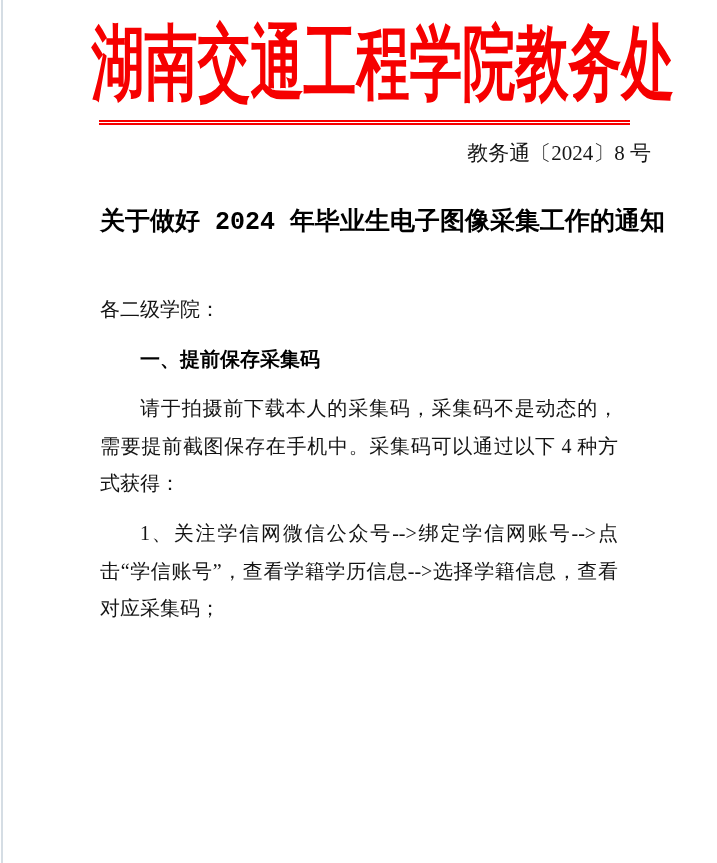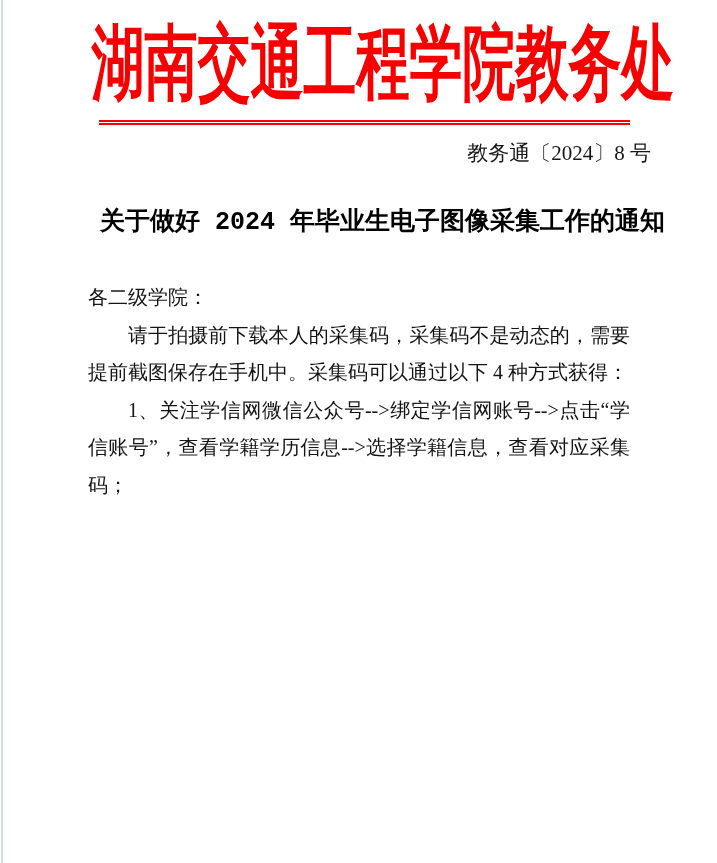--- a/index.html
+++ b/index.html
@@ -86,21 +86,21 @@
     position: absolute;
     top: 279px;
     left: 88px;
     width: 542px;
     font-size: 20px;
     line-height: 37.6px;
     text-align: justify;
     color: #141414;
   }
   .body-text p {
-    margin: 0;
+    margin: 12px;
     padding: 0;
   }
   .indent {
     text-indent: 2em;
   }
   .section-heading {
     font-family: "Liberation Sans", "DejaVu Sans", sans-serif;
     font-weight: bold;
     color: #000000;
   }
@@ -117,17 +117,18 @@
   </div>
 
   <div class="red-rule" style="border-top-color: rgb(246, 0, 0); border-bottom-color: rgb(246, 0, 0);"></div>
 
   <div class="doc-number">教务通〔2024〕8 号</div>
 
   <div class="notice-title">关于做好 2024 年毕业生电子图像采集工作的通知</div>
 
   <div class="body-text">
     <p>各二级学院：</p>
+    <p class="indent section-heading">一、提前保存采集码</p>
     <p class="indent">请于拍摄前下载本人的采集码，采集码不是动态的，需要提前截图保存在手机中。采集码可以通过以下 4 种方式获得：</p>
     <p class="indent">1、关注学信网微信公众号--&gt;绑定学信网账号--&gt;点击“学信账号”，查看学籍学历信息--&gt;选择学籍信息，查看对应采集码；</p>
   </div>
 
 </div>
 
 </body></html>

